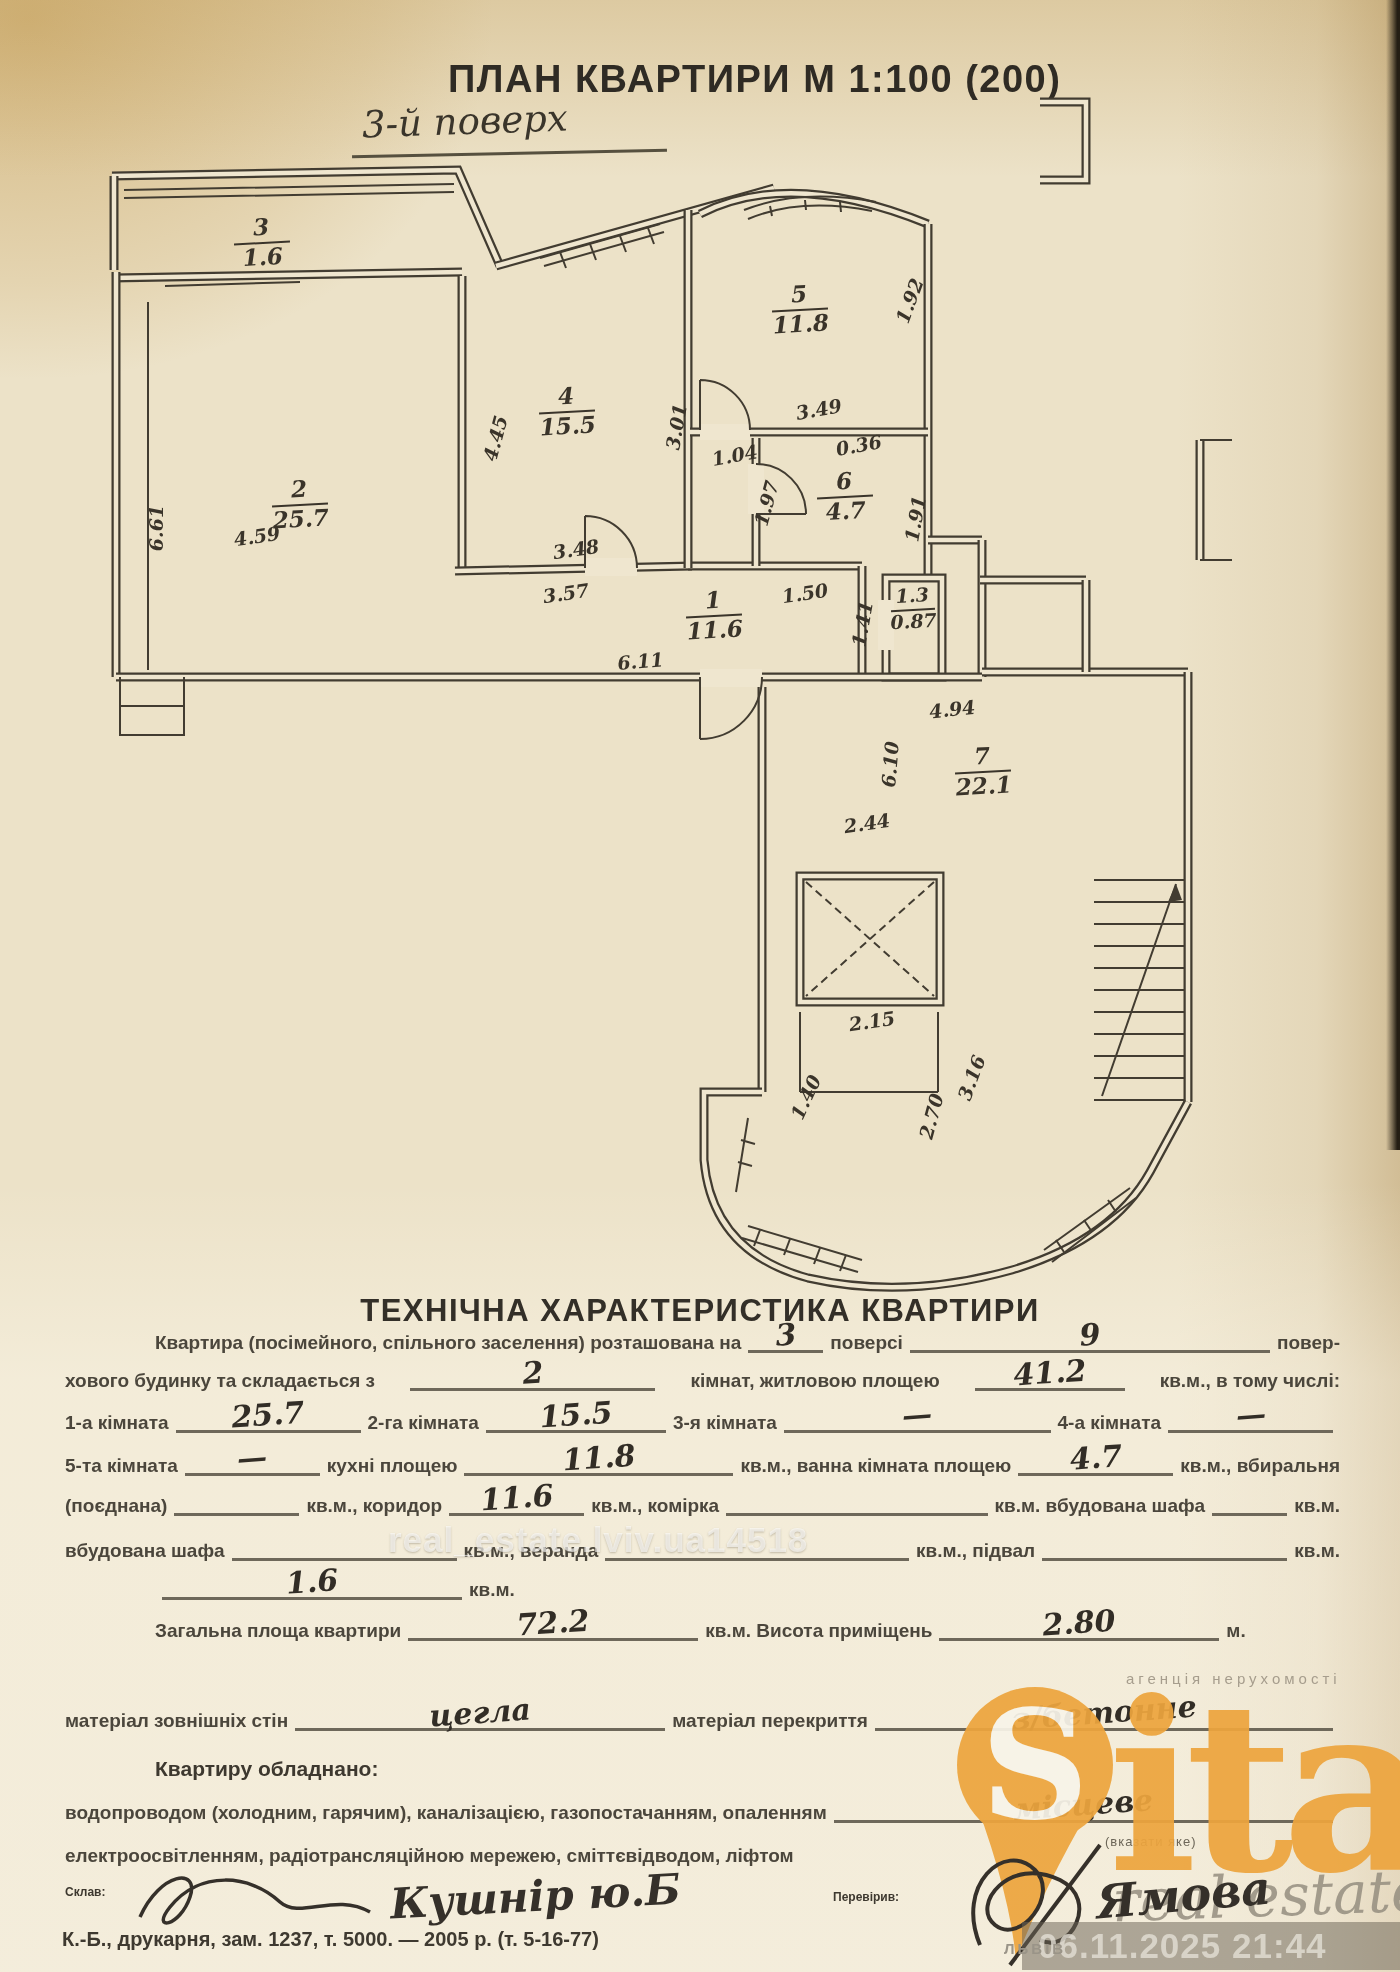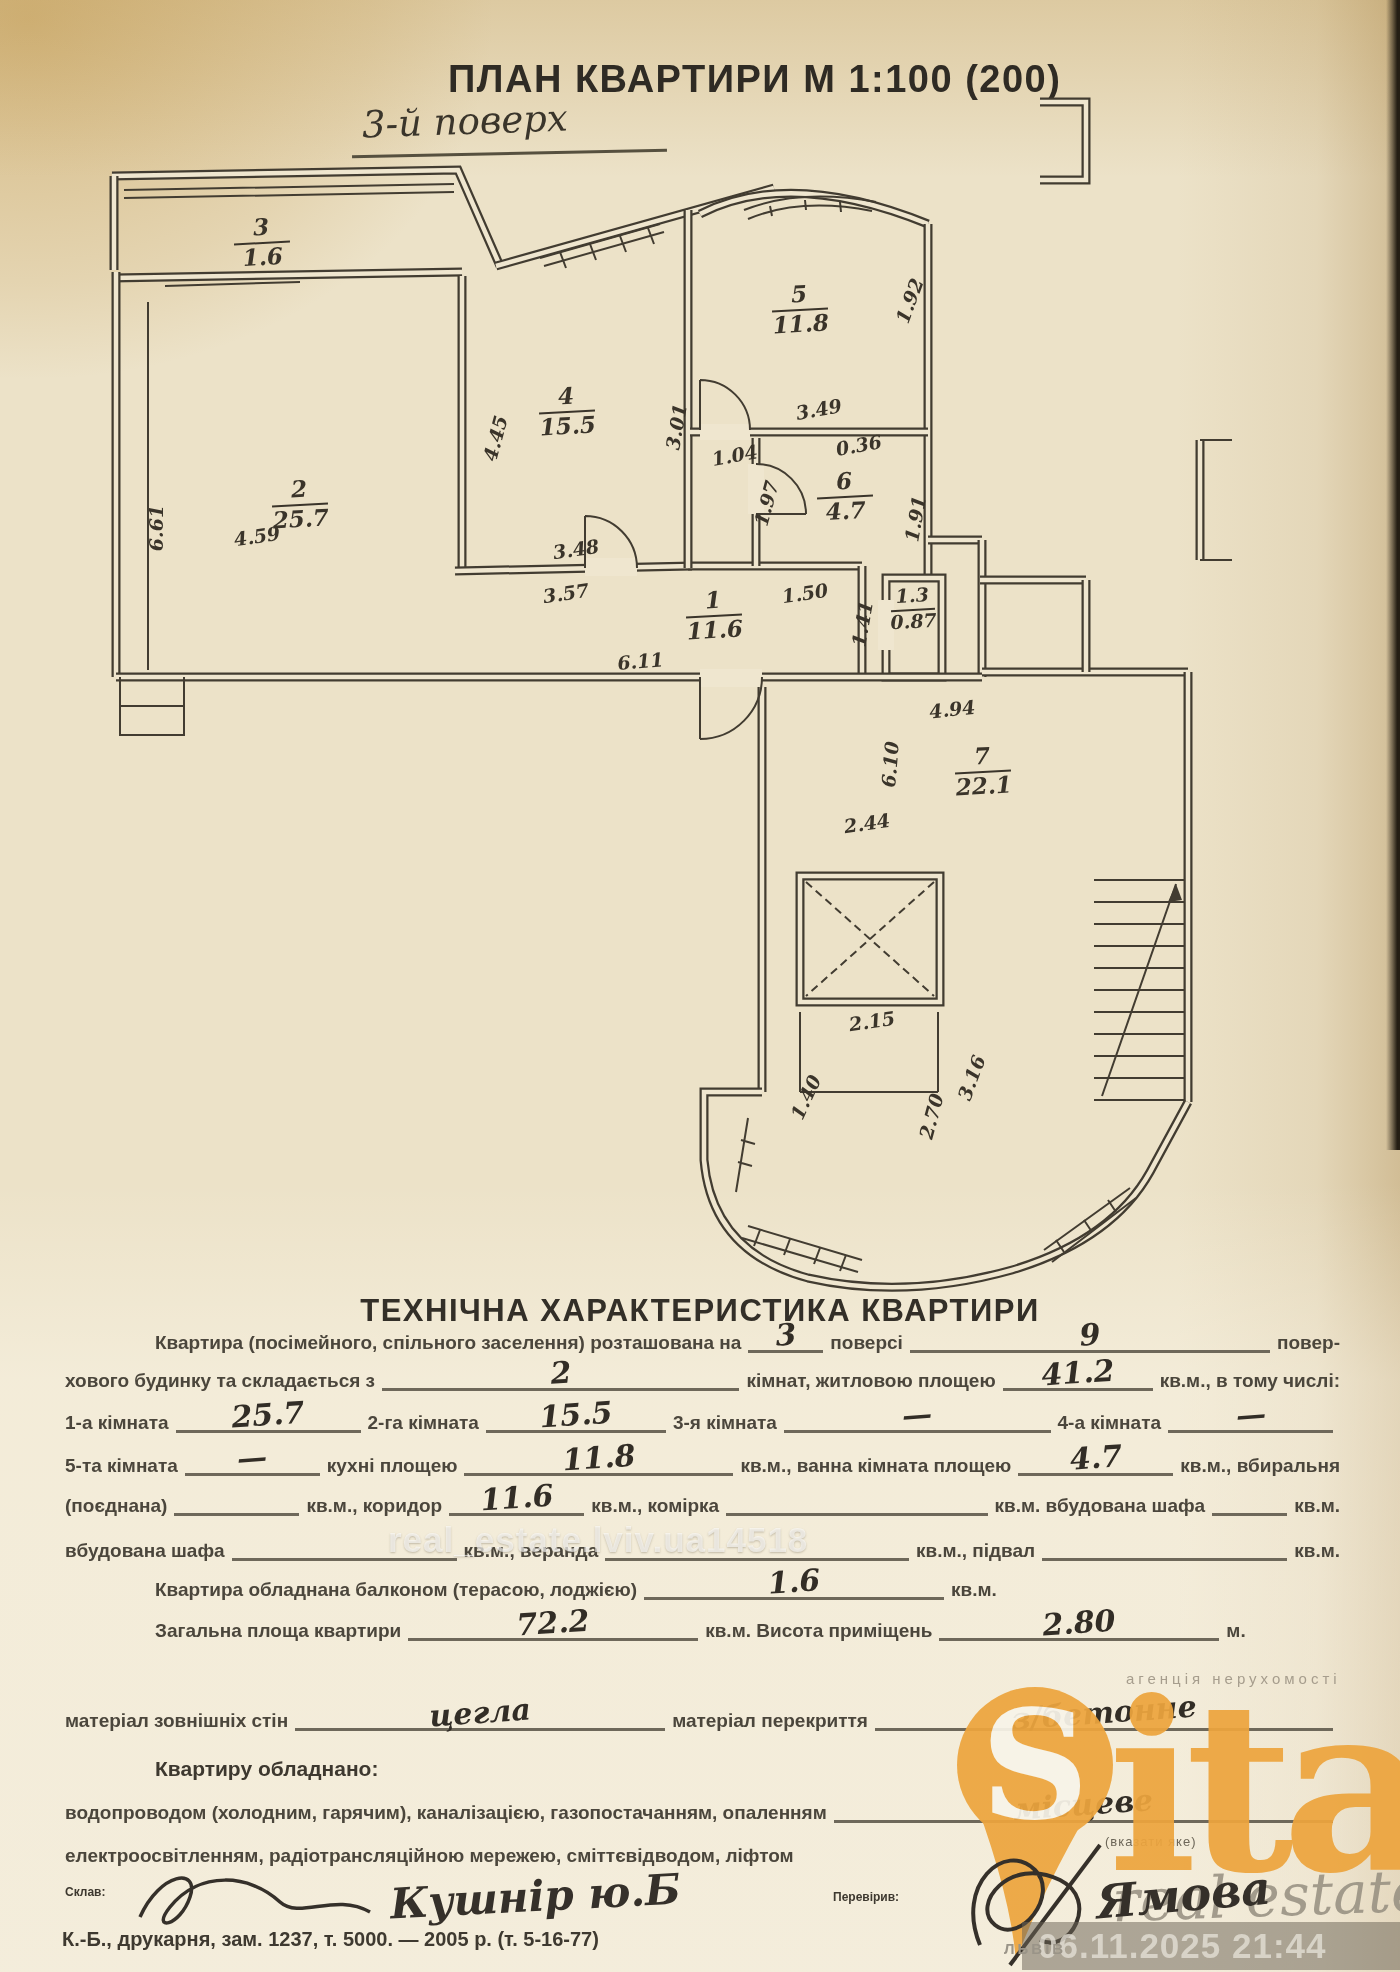--- a/index.html
+++ b/index.html
@@ -275,21 +275,21 @@
       <span class="seg-text">Квартира (посімейного, спільного заселення) розташована на</span>
       <span class="seg-blank" style="width: 75px;">
         <span class="hand">3</span>
       </span>
       <span class="seg-text">поверсі</span>
       <span class="seg-blank" style="width: 260px; flex-grow: 1;">
         <span class="hand">9</span>
       </span>
       <span class="seg-text">повер-</span>
     </div>
-    <div class="form-line" style="top: 1370px; left: 65px; right: 60px;">
+    <div class="form-line" style="top: 1370px; left: 65px; right: 60px; gap: 28px;">
       <span class="seg-text">хового будинку та складається з</span>
       <span class="seg-blank" style="width: 240px; flex-grow: 1;">
         <span class="hand">2</span>
       </span>
       <span class="seg-text">кімнат, житловою площею</span>
       <span class="seg-blank" style="width: 150px;">
         <span class="hand">41.2</span>
       </span>
       <span class="seg-text">кв.м., в тому числі:</span>
     </div>
@@ -354,21 +354,20 @@
       <span class="seg-blank" style="width: 225px; flex-grow: 1;">
         <span class="hand"></span>
       </span>
       <span class="seg-text">кв.м., підвал</span>
       <span class="seg-blank" style="width: 245px;">
         <span class="hand"></span>
       </span>
       <span class="seg-text">кв.м.</span>
     </div>
     <div class="form-line" style="top: 1579px; left: 155px;">
-      <span class="seg-text">Квартира обладнана балконом (терасою, лоджією)</span>
       <span class="seg-blank" style="width: 300px;">
         <span class="hand">1.6</span>
       </span>
       <span class="seg-text">кв.м.</span>
     </div>
     <div class="form-line" style="top: 1620px; left: 155px;">
       <span class="seg-text">Загальна площа квартири</span>
       <span class="seg-blank" style="width: 290px;">
         <span class="hand">72.2</span>
       </span>

